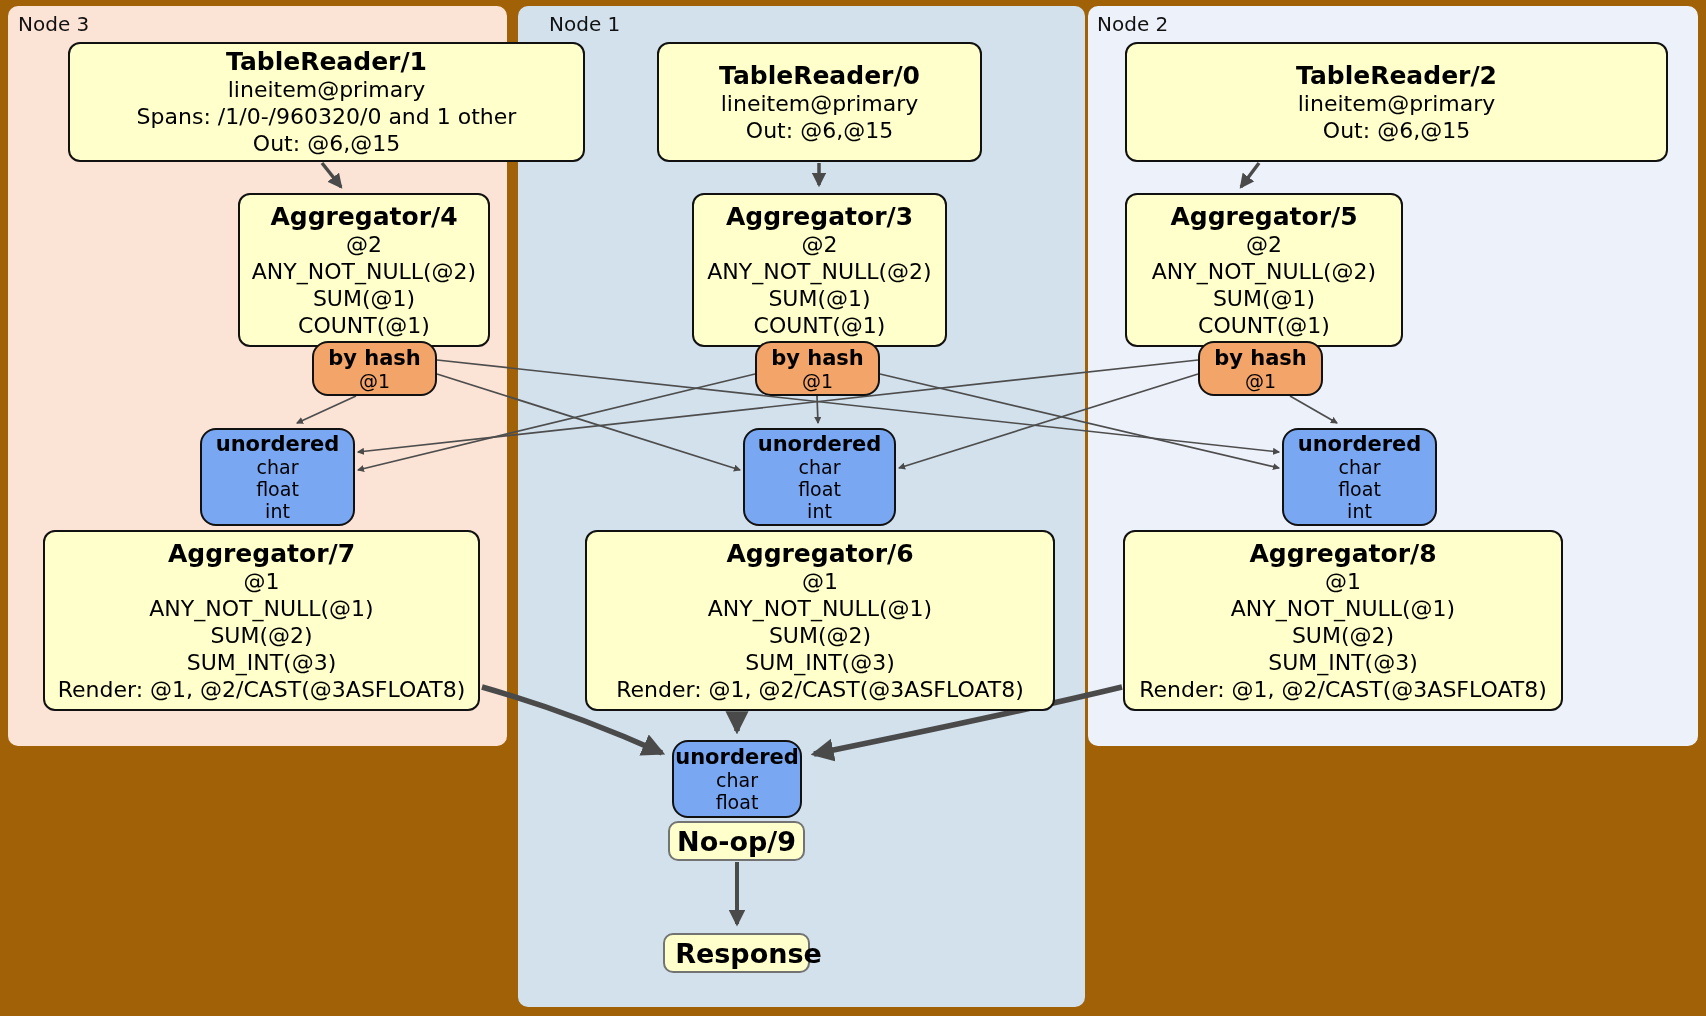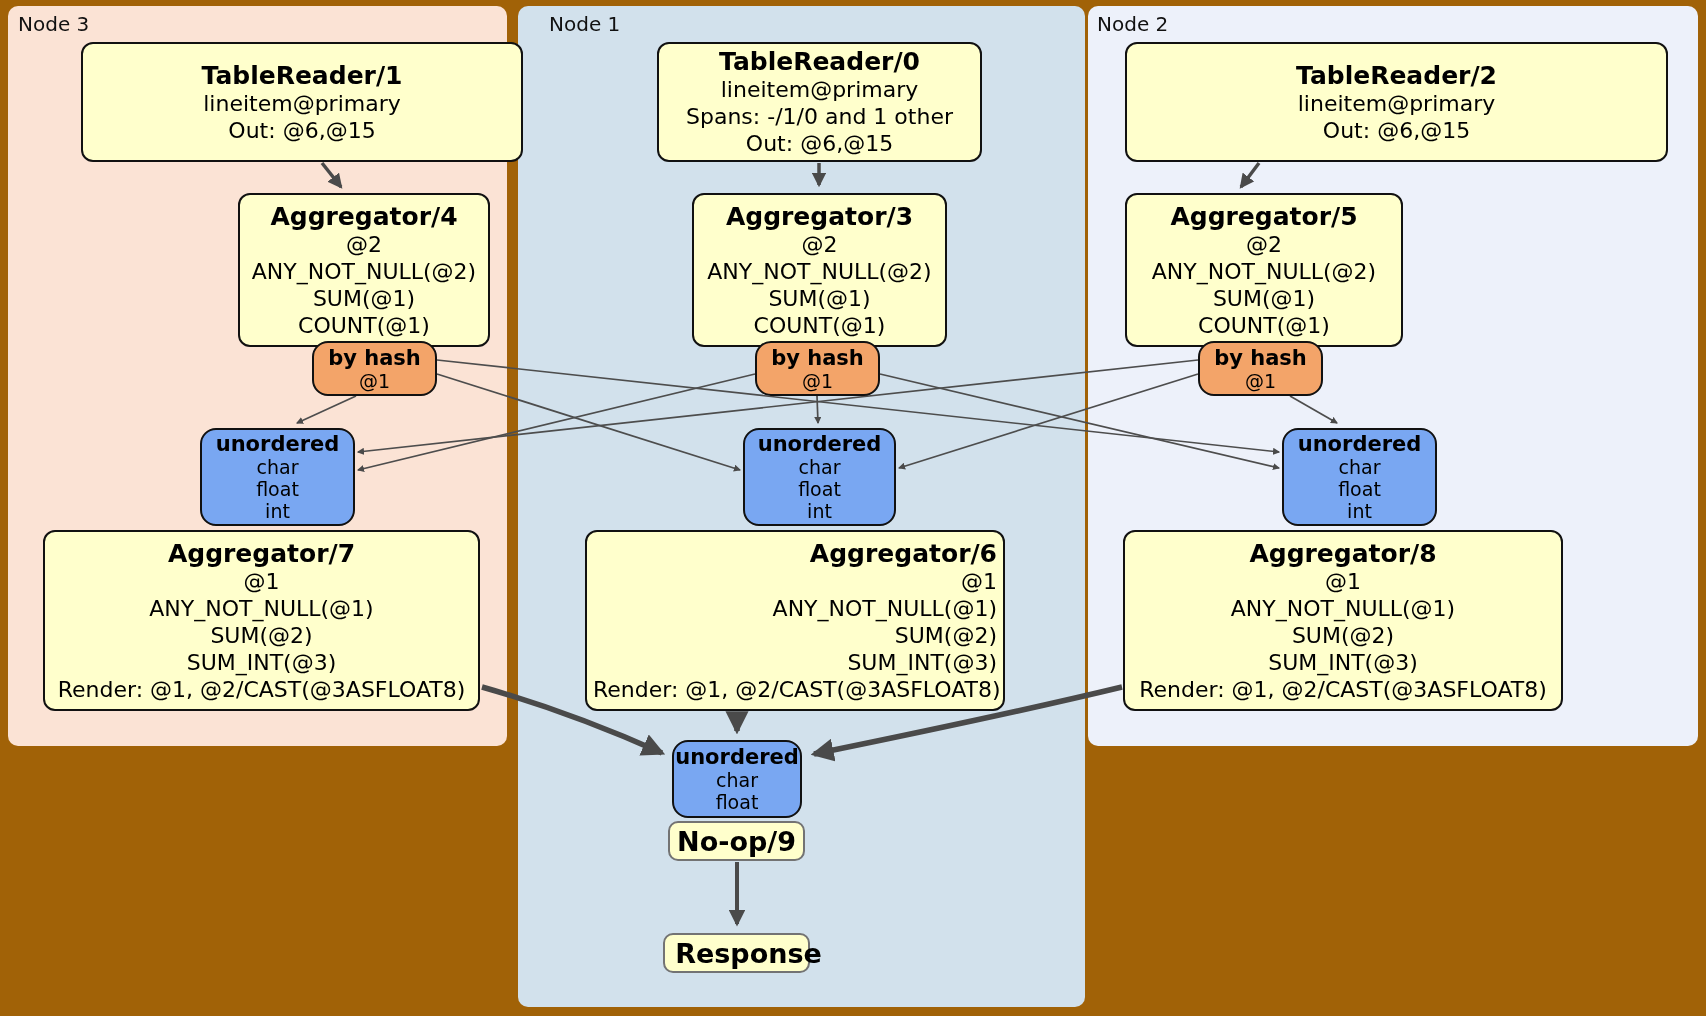--- a/index.html
+++ b/index.html
@@ -69,29 +69,29 @@
       <path d="M482,687 Q570,712 662,753" marker-end="url(#arrow)"></path>
       <path d="M737,713 L737,731" marker-end="url(#arrow)"></path>
       <path d="M1122,687 Q1010,714 814,754" marker-end="url(#arrow)"></path>
     </g>
 
     <g stroke="#4a4a4a" fill="none" stroke-width="4">
       <path d="M737,862 L737,924" marker-end="url(#arrow)"></path>
     </g>
   </svg>
 
-  <div class="proc" style="left:81px;top:42px;width:442px;height:120px;">
+  <div class="proc" style="left:68px;top:42px;width:517px;height:120px;">
     <div class="t">TableReader/1</div>
     <div class="l">lineitem@primary</div>
+    <div class="l">Spans: /1/0-/960320/0 and 1 other</div>
     <div class="l">Out: @6,@15</div>
   </div>
   <div class="proc" style="left:657px;top:42px;width:325px;height:120px;">
     <div class="t">TableReader/0</div>
     <div class="l">lineitem@primary</div>
-    <div class="l">Spans: -/1/0 and 1 other</div>
     <div class="l">Out: @6,@15</div>
   </div>
   <div class="proc" style="left:1125px;top:42px;width:543px;height:120px;">
     <div class="t">TableReader/2</div>
     <div class="l">lineitem@primary</div>
     <div class="l">Out: @6,@15</div>
   </div>
 
   <div class="proc" style="left:238px;top:193px;width:252px;height:154px;">
     <div class="t">Aggregator/4</div>
@@ -148,21 +148,21 @@
   </div>
 
   <div class="proc" style="left:43px;top:530px;width:437px;height:181px;">
     <div class="t">Aggregator/7</div>
     <div class="l">@1</div>
     <div class="l">ANY_NOT_NULL(@1)</div>
     <div class="l">SUM(@2)</div>
     <div class="l">SUM_INT(@3)</div>
     <div class="l">Render: @1, @2/CAST(@3ASFLOAT8)</div>
   </div>
-  <div class="proc" style="left:585px;top:530px;width:420px;height:181px;text-align:right;">
+  <div class="proc" style="left:585px;top:530px;width:470px;height:181px;">
     <div class="t">Aggregator/6</div>
     <div class="l">@1</div>
     <div class="l">ANY_NOT_NULL(@1)</div>
     <div class="l">SUM(@2)</div>
     <div class="l">SUM_INT(@3)</div>
     <div class="l">Render: @1, @2/CAST(@3ASFLOAT8)</div>
   </div>
   <div class="proc" style="left:1123px;top:530px;width:440px;height:181px;">
     <div class="t">Aggregator/8</div>
     <div class="l">@1</div>

